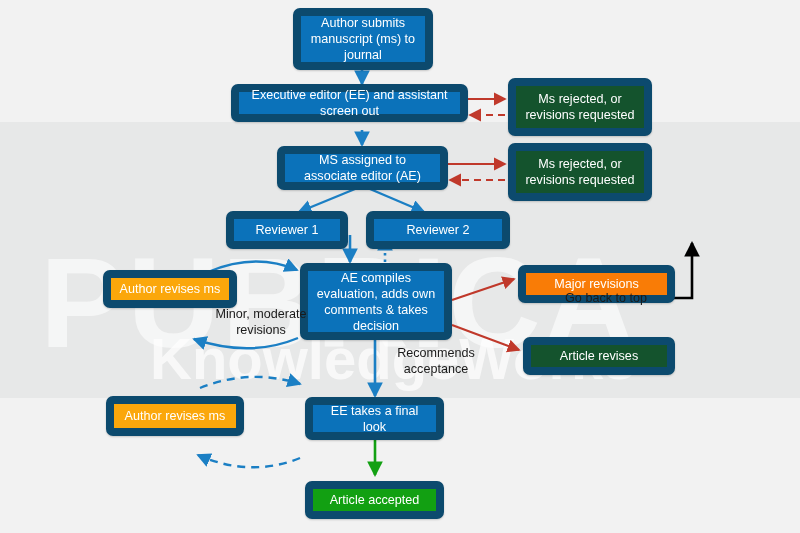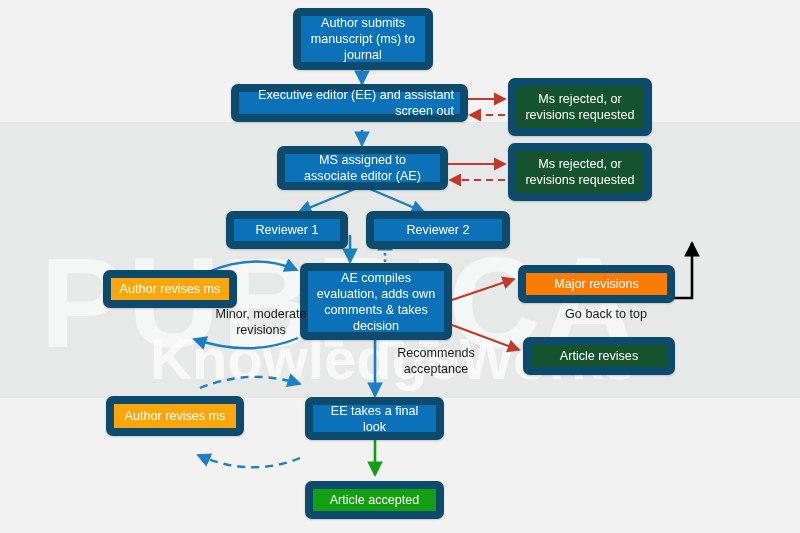--- a/index.html
+++ b/index.html
@@ -146,21 +146,21 @@
 
     <g>
       <path d="M375,440 L375,475" stroke="#12a012" stroke-width="2.6" fill="none" marker-end="url(#ag)"></path>
     </g>
   </svg>
 
   <div class="node blue" style="left:293px;top:8px;width:140px;height:62px;">Author submits
 manuscript (ms) to
 journal</div>
 
-  <div class="node blue" style="left:231px;top:84px;width:237px;height:32px;text-align:right;">Executive editor (EE) and assistant
+  <div class="node blue" style="left:231px;top:84px;width:237px;height:32px;">Executive editor (EE) and assistant
 screen out</div>
 
   <div class="node red" style="left:508px;top:78px;width:144px;height:58px;">Ms rejected, or
 revisions
 requested</div>
 
   <div class="node blue" style="left:277px;top:146px;width:171px;height:44px;">MS assigned to associate
 editor (AE)</div>
 
   <div class="node red" style="left:508px;top:143px;width:144px;height:58px;">Ms rejected, or
@@ -187,18 +187,18 @@
 ms</div>
 
   <div class="node blue" style="left:305px;top:397px;width:139px;height:43px;">EE takes a final
 look</div>
 
   <div class="node green" style="left:305px;top:481px;width:139px;height:38px;">Article accepted</div>
 
   <div class="caption" style="left:185px;top:306px;width:152px;">Minor, moderate
 revisions</div>
 
-  <div class="caption" style="left:531px;top:290px;width:116px;text-align:right;margin-top:16px;">Go back to top</div>
+  <div class="caption" style="left:531px;top:290px;width:116px;text-align:right;">Go back to top</div>
 
   <div class="caption" style="left:384px;top:345px;width:104px;">Recommends
 acceptance</div>
 
 </div>
 
 </body></html>

